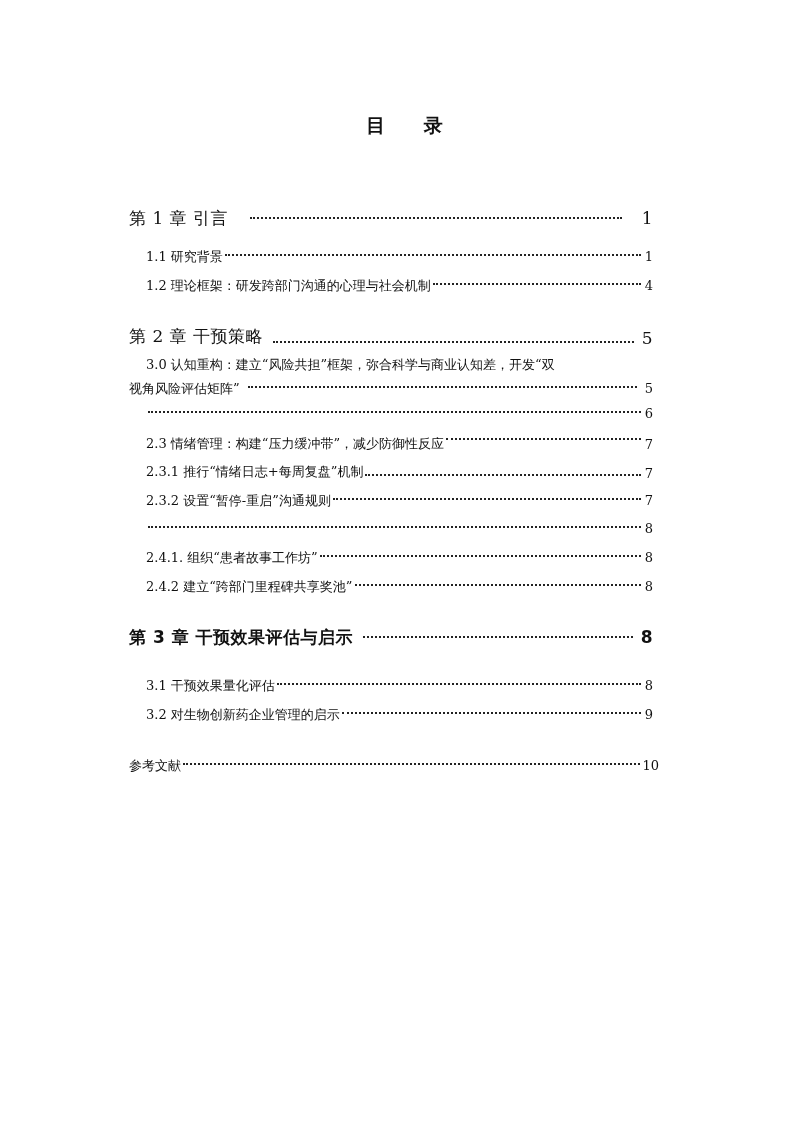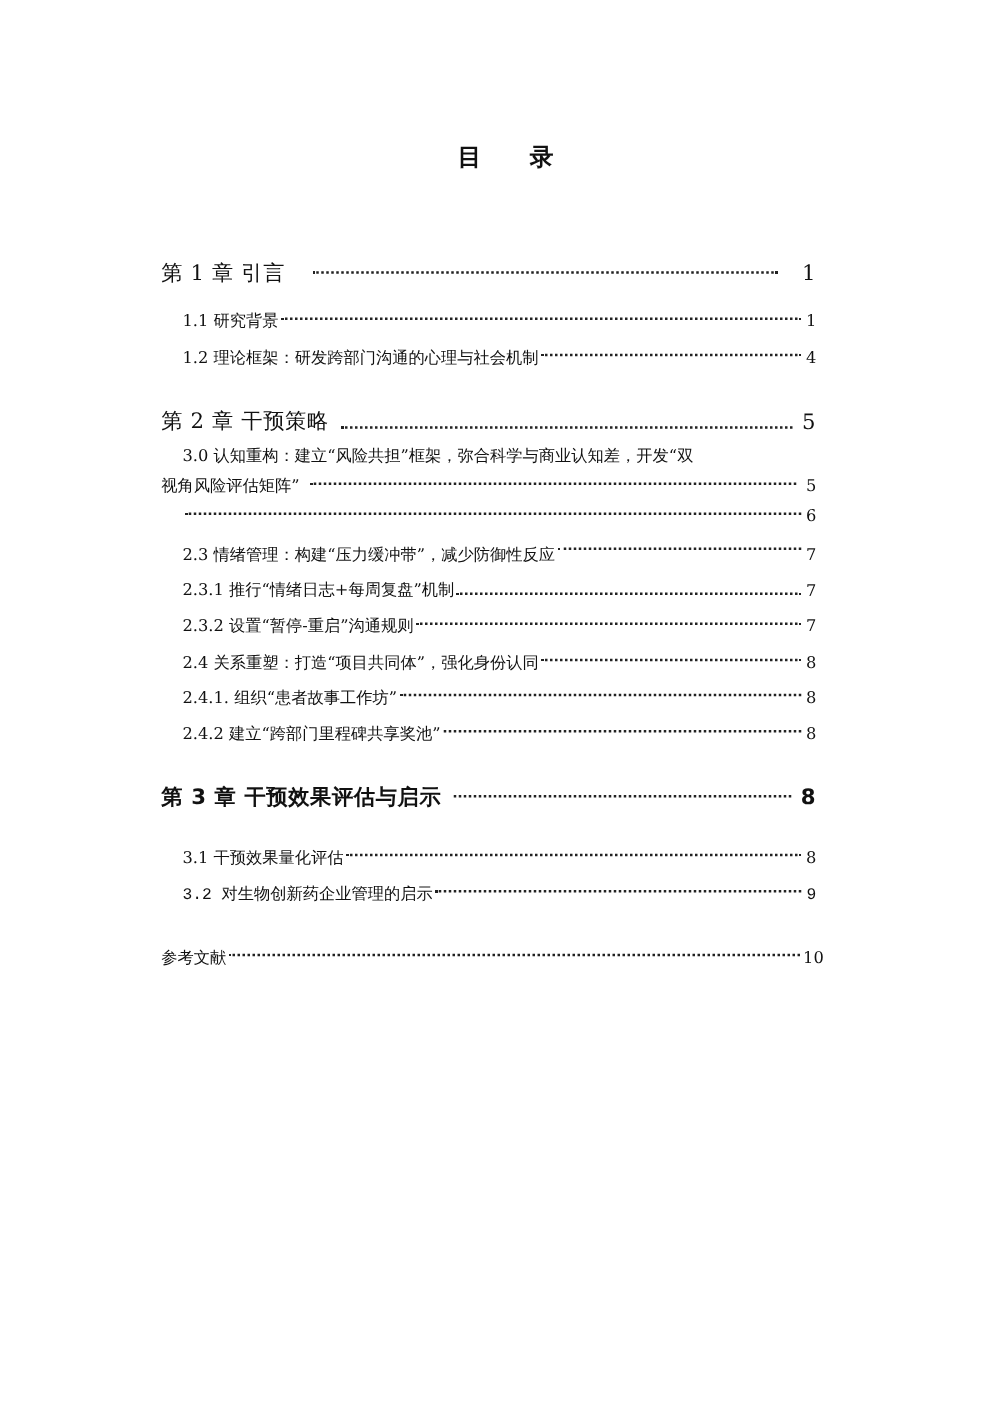--- a/index.html
+++ b/index.html
@@ -166,21 +166,20 @@
       <span class="page-num">7</span>
     </div>
 
     <div class="entry section" style="top:492px;">
       <span class="label">2.3.2 设置“暂停-重启”沟通规则</span>
       <span class="leader"></span>
       <span class="page-num">7</span>
     </div>
 
     <div class="entry section" style="top:521px;">
-      <span class="label">2.4 关系重塑：打造“项目共同体”，强化身份认同</span>
       <span class="leader"></span>
       <span class="page-num">8</span>
     </div>
 
     <div class="entry section" style="top:549px;">
       <span class="label">2.4.1. 组织“患者故事工作坊”</span>
       <span class="leader"></span>
       <span class="page-num">8</span>
     </div>
 
@@ -195,21 +194,21 @@
       <span class="leader"></span>
       <span class="page-num">8</span>
     </div>
 
     <div class="entry section" style="top:677px;">
       <span class="label">3.1 干预效果量化评估</span>
       <span class="leader"></span>
       <span class="page-num">8</span>
     </div>
 
-    <div class="entry section" style="top:706px;font-family:Liberation Mono, monospace;">
+    <div class="entry section" style="top:706px;">
       <span class="label">3.2 对生物创新药企业管理的启示</span>
       <span class="leader"></span>
       <span class="page-num">9</span>
     </div>
 
     <div class="entry refs" style="top:757px; width:530px;">
       <span class="label">参考文献</span>
       <span class="leader"></span>
       <span class="page-num">10</span>
     </div>

